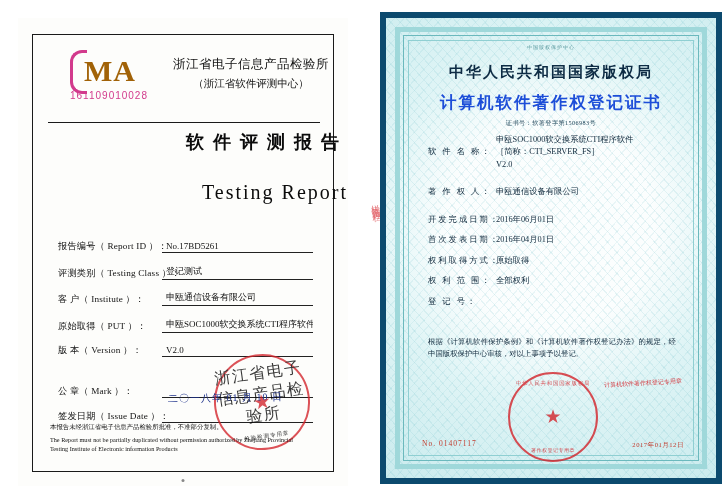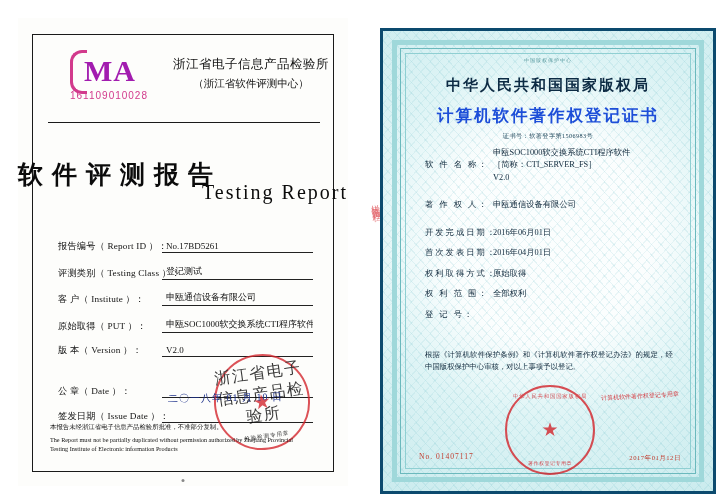--- a/index.html
+++ b/index.html
@@ -20,21 +20,21 @@
   .doc-left .border-outer{
     position:absolute;left:14px;top:16px;right:14px;bottom:14px;
     border:1.6px solid #1a1a1a;
   }
   .cma-block{
     position:absolute;left:32px;top:36px;width:118px;
     text-align:center;
   }
   .cma-logo{
     font-family:"Liberation Serif", serif;
-    font-size:30px;font-weight:bold;color:#a21caf;
+    font-size:30px;font-weight:bold;color:#a16207;
     letter-spacing:1px;line-height:1;
     position:relative;display:inline-block;
     padding:2px 10px 2px 12px;
   }
   .cma-logo .c-curve{
     position:absolute;left:-2px;top:-4px;width:14px;height:38px;
     border-left:3px solid #d23a8c;border-top:3px solid #d23a8c;border-bottom:3px solid #d23a8c;
     border-radius:12px 0 0 12px;
   }
   .cma-code{
@@ -47,22 +47,22 @@
   .inst-cn{font-size:12.5px;color:#111;letter-spacing:0.5px;}
   .inst-cn2{font-size:10.5px;color:#111;margin-top:4px;}
   .inst-en{
     position:absolute;left:24px;top:88px;width:288px;text-align:center;
     font-size:8.6px;color:#111;font-family:"Liberation Serif", serif;
   }
   .rule-top{
     position:absolute;left:30px;top:104px;width:272px;height:1px;background:#1a1a1a;
   }
   .title-cn{
-    position:absolute;left:0;right:0;top:140px;text-align:left;
-    font-size:25px;font-weight:bold;letter-spacing:9px;color:#0b0b0b;
+    position:absolute;left:0;right:0;top:112px;text-align:right;
+    font-size:18px;font-weight:bold;letter-spacing:9px;color:#0b0b0b;
   }
   .title-en{
     position:absolute;left:0;right:0;top:163px;text-align:right;
     font-size:20px;color:#0b0b0b;letter-spacing:2px;
   }
 
   .fields{position:absolute;left:40px;top:222px;width:255px;}
   .frow{display:flex;align-items:flex-end;margin-bottom:11.5px;font-size:9.2px;color:#111;}
   .flabel{width:104px;flex:0 0 104px;letter-spacing:0.2px;white-space:nowrap;}
   .fval{
@@ -109,23 +109,23 @@
   .side-stamp{
     position:absolute;left:330px;top:200px;width:56px;height:70px;
     color:#e0585e;font-size:9px;opacity:0.85;
     writing-mode:vertical-rl;text-orientation:upright;
     transform:rotate(-8deg);letter-spacing:2px;
     line-height:1.6;
   }
 
   
   .doc-right{
-    position:absolute;left:380px;top:28px;width:330px;height:460px;
+    position:absolute;left:380px;top:12px;width:330px;height:460px;
     background:#e6f6f7;
-    border:3px solid #0c4a6e;
+    border:6px solid #0c4a6e;
     overflow:hidden;
   }
   .doc-right .guilloche{
     position:absolute;inset:0;
     background:
       repeating-linear-gradient(48deg, rgba(110,190,200,0.16) 0 1px, transparent 1px 7px),
       repeating-linear-gradient(-48deg, rgba(110,190,200,0.13) 0 1px, transparent 1px 7px),
       radial-gradient(circle at 50% 45%, rgba(255,255,255,0.85) 0 34%, rgba(200,238,240,0.25) 60%, rgba(150,215,220,0.35) 100%);
   }
   .doc-right .frame1{position:absolute;left:9px;top:9px;right:9px;bottom:9px;border:5px solid #9fd8da;}
@@ -221,21 +221,21 @@
       </div>
       <div class="frow">
         <div class="flabel">原始取得（ PUT ）：</div>
         <div class="fval">申瓯SOC1000软交换系统CTI程序软件</div>
       </div>
       <div class="frow">
         <div class="flabel">版    本（ Version ）：</div>
         <div class="fval">V2.0</div>
       </div>
       <div class="frow gap">
-        <div class="flabel">公    章（ Date ）：</div>
+        <div class="flabel">公    章（ Mark ）：</div>
         <div class="fval blank"></div>
       </div>
       <div class="frow">
         <div class="flabel">签发日期（ Issue Date ）：</div>
         <div class="fval blank"></div>
       </div>
     </div>
 
     <div class="seal-left">
       <div class="rt-top">浙江省电子信息产品检验所</div>

